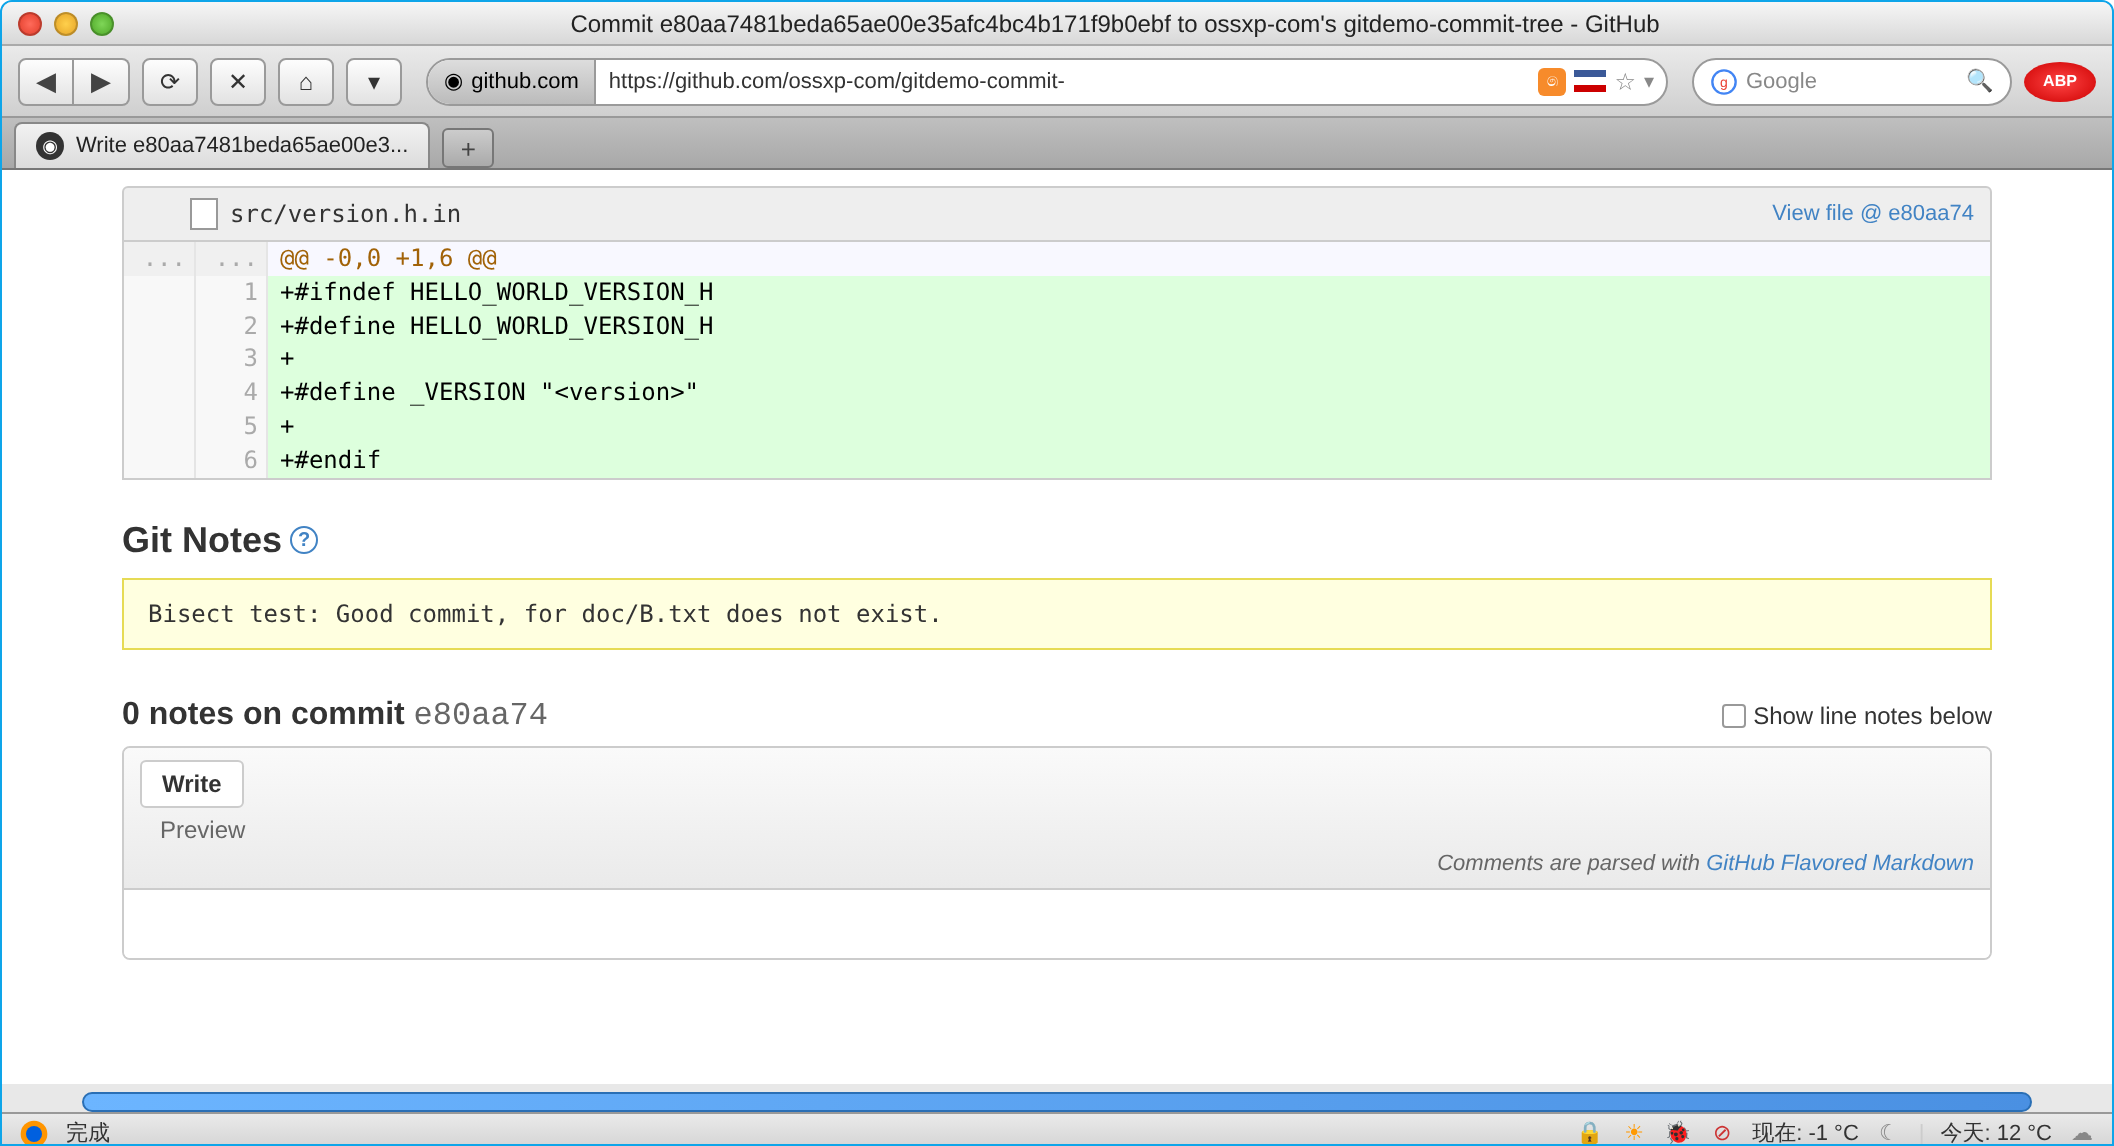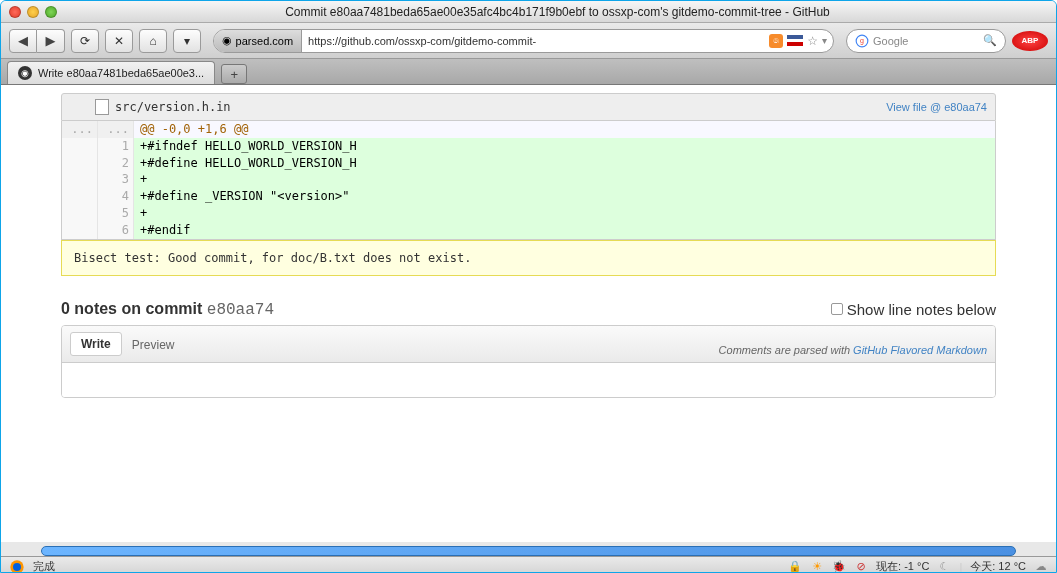--- a/index.html
+++ b/index.html
@@ -52,25 +52,25 @@
 .hunk { background: #f8f8ff; color: #a16207; }
 .add { background: #dfd; }
 .diffrow.ell { color: #999; }
 
 h2.gitnotes { font-size: 18px; font-weight: bold; margin: 20px 0 8px; color: #333; display: flex; align-items: center; gap: 4px; }
 .helpicon { width: 14px; height: 14px; border: 1px solid #4183c4; border-radius: 50%; color: #4183c4; font-size: 10px; display: inline-flex; align-items: center; justify-content: center; }
 .notesbox { background: #ffffe0; border: 1px solid #e6db55; padding: 10px 12px; font-family: Consolas, Monaco, monospace; font-size: 12px; color: #333; }
 
 .notescount { font-size: 16px; font-weight: bold; color: #333; margin: 24px 0 6px; display: flex; align-items: center; justify-content: space-between; }
 .notescount .hash { color: #666; font-weight: normal; font-family: Liberation Mono, monospace; }
-.showlinenotes { font-size: 15px; font-weight: normal; color: #333; display: flex; align-items: center; gap: 4px; }
+.showlinenotes { font-size: 12px; font-weight: normal; color: #333; display: flex; align-items: center; gap: 4px; }
 .chk { width: 12px; height: 12px; border: 1px solid #999; border-radius: 2px; background: #fff; }
 
 .commentbox { border: 1px solid #ccc; border-radius: 4px; overflow: hidden; }
-.commenttabs { background: linear-gradient(#fafafa,#eaeaea); border-bottom: 1px solid #ccc; display: flex; align-items: flex-end; padding: 6px 8px; font-size: 12px; }
+.commenttabs { background: linear-gradient(#fafafa,#eaeaea); border-bottom: 1px solid #ccc; display: flex; align-items: flex-start; padding: 6px 8px; font-size: 12px; flex-direction: column; }
 .ctab { padding: 4px 10px; color: #666; cursor: pointer; }
 .ctab.active { background: #fff; border: 1px solid #ccc; border-radius: 3px; font-weight: bold; color: #333; }
 .parsedwith { margin-left: auto; color: #666; font-size: 11px; font-style: italic; }
 .parsedwith a { color: #4183c4; text-decoration: none; }
 .commenttextarea { background: #fff; min-height: 34px; }
 
 .hscroll { height: 10px; background: linear-gradient(90deg, #6cb5ff, #4a90e2); border-radius: 6px; margin: 4px 40px 0 40px; position: relative; border: 1px solid #2a6fb5; }
 
 .statusbar { height: 20px; background: linear-gradient(#eaeaea,#d2d2d2); border-top: 1px solid #999; display: flex; align-items: center; padding: 0 8px; font-size: 11px; color: #333; gap: 8px; }
 .statusbar .right { margin-left: auto; display: flex; align-items: center; gap: 8px; }
@@ -111,21 +111,21 @@
     <div class="tbtn">
         <span>⌂</span>
       </div>
     <div class="tbtn">
         <span>▾</span>
       </div>
 
     <div class="urlbar">
       <div class="domain">
         <span>◉</span>
-        <span>parsed.com</span>
+        <span>github.com</span>
       </div>
       <div class="addr">https://github.com/ossxp-com/gitdemo-commit-</div>
       <div class="uicons">
         <div class="rss">෧</div>
         <div class="flag"></div>
         <div class="star">☆</div>
         <span style="color:#888;font-size:10px">▾</span>
       </div>
     </div>
 
@@ -190,20 +190,24 @@
         <div class="lno">5</div>
         <div class="code add">+</div>
       </div>
       <div class="diffrow">
         <div class="lno"></div>
         <div class="lno">6</div>
         <div class="code add">+#endif</div>
       </div>
     </div>
 
+    <h2 class="gitnotes">
+      <span>Git Notes</span>
+      <span class="helpicon">?</span>
+    </h2>
     <div class="notesbox">Bisect test: Good commit, for doc/B.txt does not exist.</div>
 
     <div class="notescount">
       <div>
         <span>0 notes on commit </span><span class="hash">e80aa74</span>
       </div>
       <div class="showlinenotes">
         <span class="chk"></span>
         <span>Show line notes below</span>
       </div>

